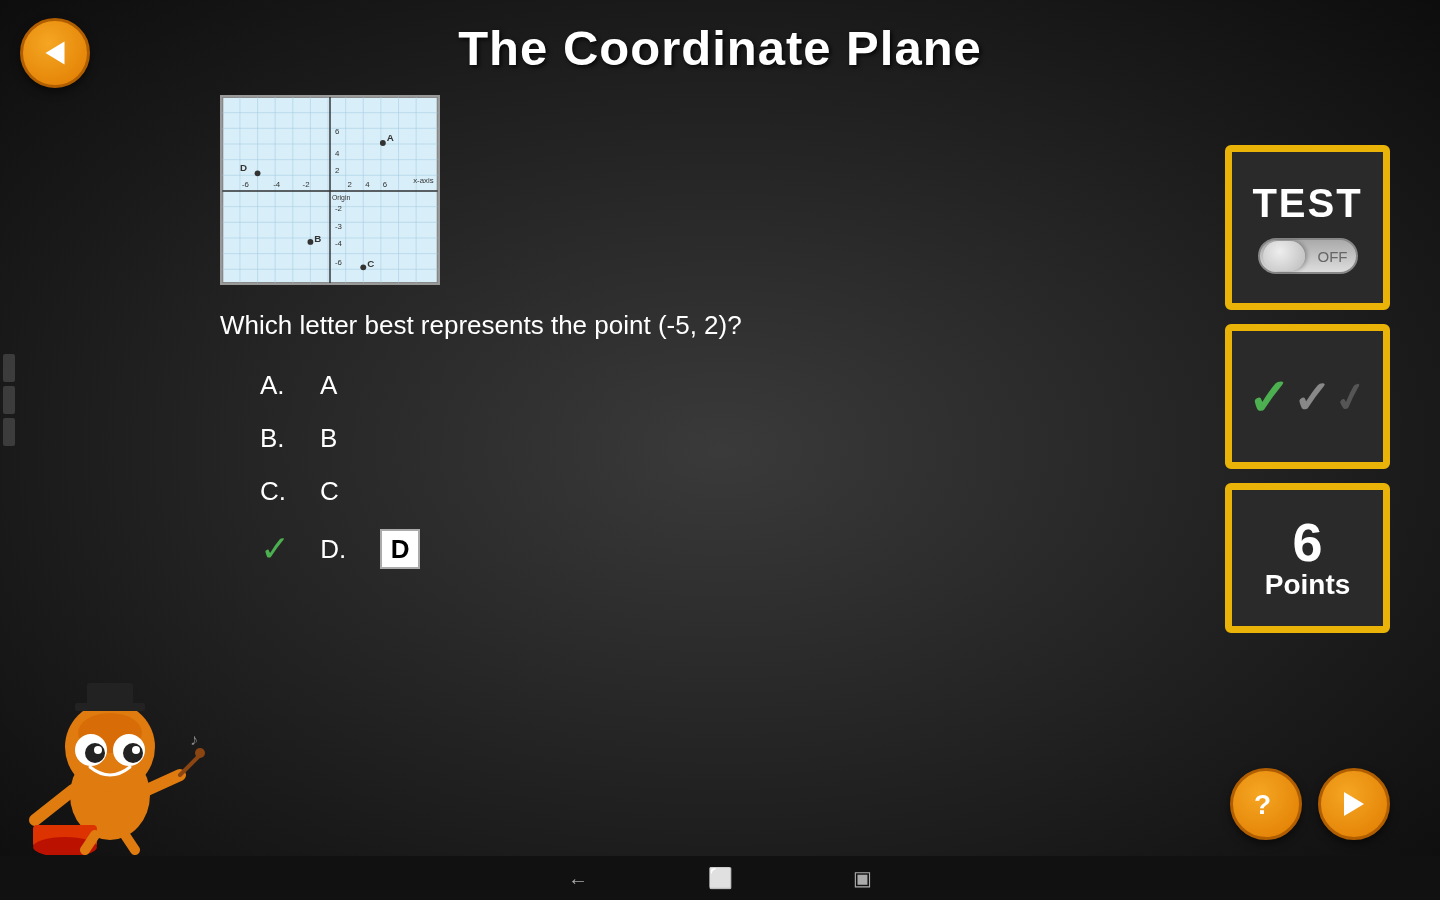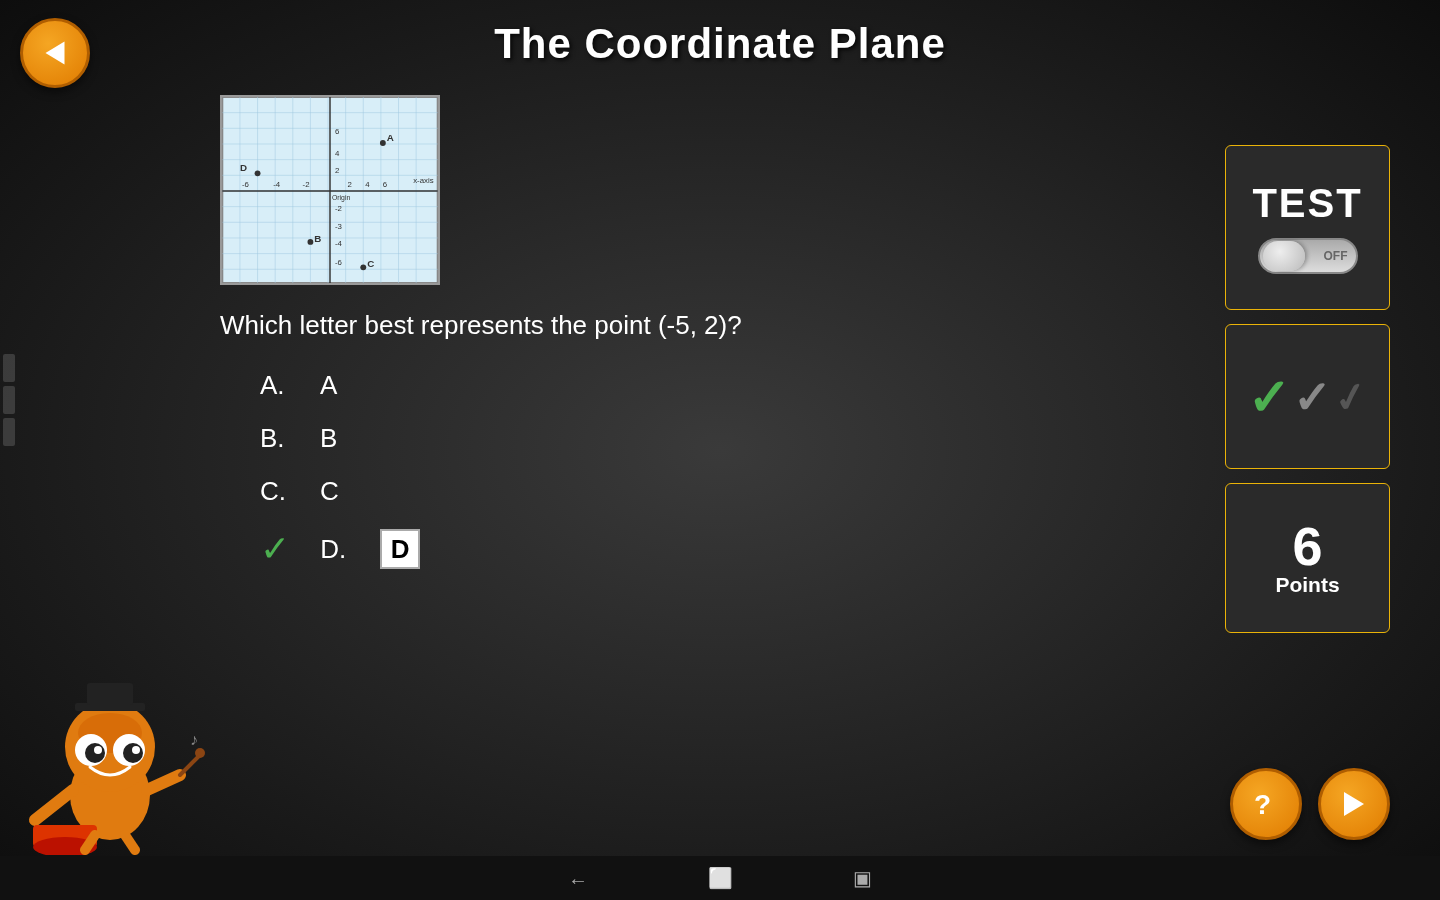--- a/index.html
+++ b/index.html
@@ -13,21 +13,21 @@
       position: relative;
     }
 
     
     .page-title {
       position: absolute;
       top: 20px;
       left: 50%;
       transform: translateX(-50%);
       color: white;
-      font-size: 42px;
+      font-size: 49px;
       font-weight: bold;
       font-family: 'Comic Sans MS', cursive, sans-serif;
       text-shadow: 2px 2px 4px rgba(0,0,0,0.8);
       white-space: nowrap;
       letter-spacing: 1px;
     }
 
     
     .back-button {
       position: absolute;
@@ -145,21 +145,21 @@
       top: 145px;
       right: 50px;
       display: flex;
       flex-direction: column;
       gap: 14px;
     }
 
     .panel-box {
       width: 165px;
       background: #2a2a2a;
-      border: 1px solid #eab308;
+      border: 7px solid #eab308;
       border-radius: 6px;
       display: flex;
       flex-direction: column;
       align-items: center;
       justify-content: center;
       padding: 14px 10px;
     }
 
     
     .test-box {
@@ -194,22 +194,22 @@
       border-radius: 15px;
       position: absolute;
       left: 3px;
       box-shadow: 2px 0 4px rgba(0,0,0,0.3);
     }
 
     .toggle-off-label {
       position: absolute;
       right: 8px;
       color: #666;
-      font-size: 12px;
-      font-weight: bold;
+      font-size: 15px;
+      font-weight: normal;
     }
 
     
     .checks-box {
       height: 145px;
     }
 
     .check-marks-display {
       display: flex;
       align-items: center;
@@ -247,21 +247,21 @@
     .points-number {
       color: white;
       font-size: 54px;
       font-weight: 900;
       font-family: Arial Black, sans-serif;
       line-height: 1;
     }
 
     .points-label {
       color: white;
-      font-size: 21px;
+      font-size: 28px;
       font-weight: bold;
       font-family: Arial Black, sans-serif;
     }
 
     
     .bottom-right-btns {
       position: absolute;
       bottom: 60px;
       right: 50px;
       display: flex;

